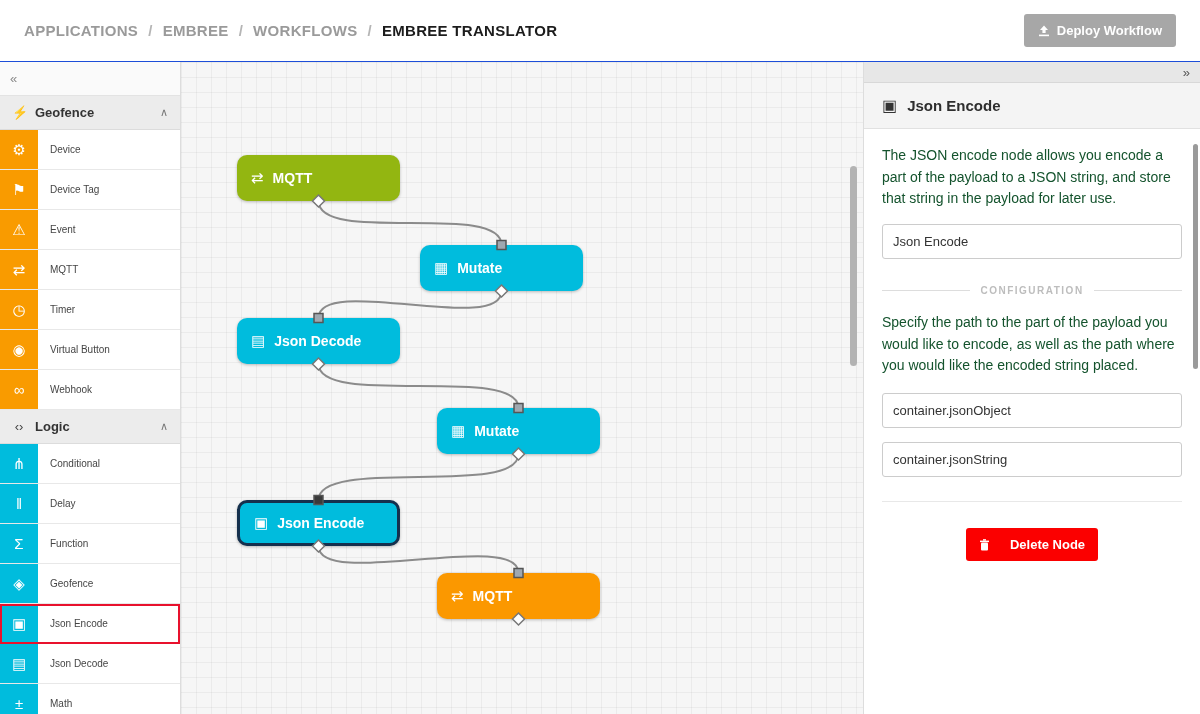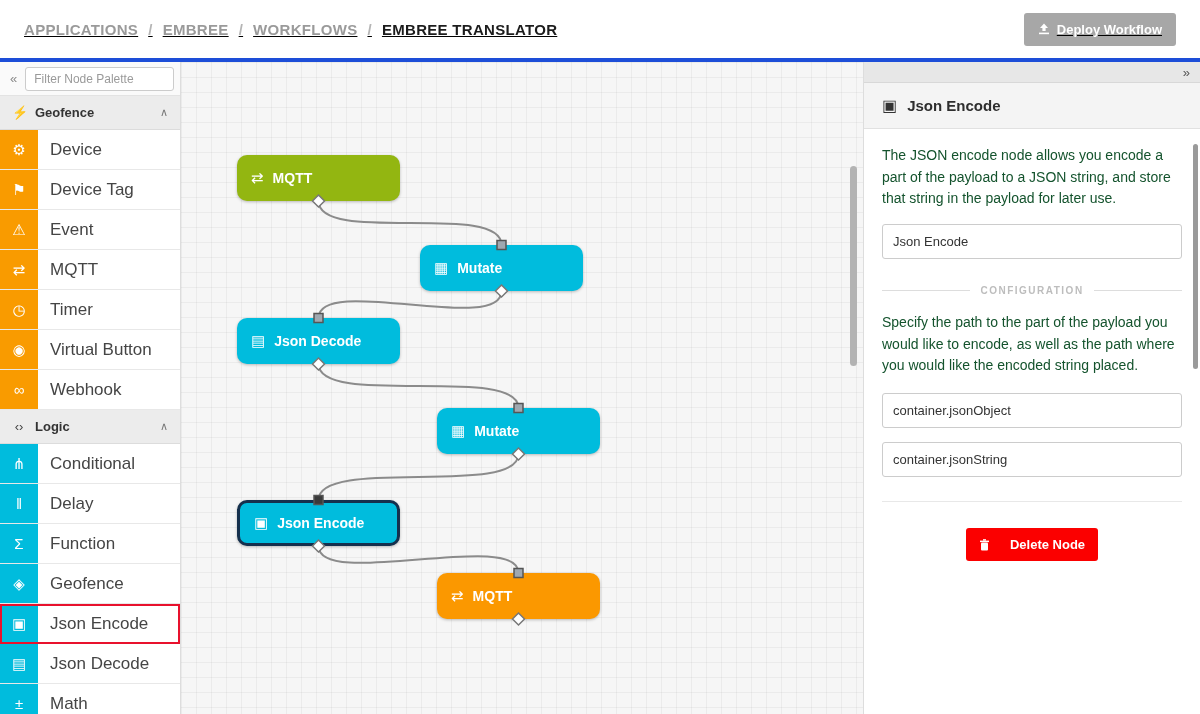--- a/index.html
+++ b/index.html
@@ -3,21 +3,21 @@
 <meta charset="utf-8">
 <style>
   * { margin:0; padding:0; box-sizing:border-box; }
   html,body { width:1200px; height:714px; overflow:hidden; background:#fff;
     font-family:"Liberation Sans", sans-serif; }
   #app { width:1200px; height:714px; display:flex; flex-direction:column; }
 
   
   #topbar { height:62px; flex:0 0 62px; display:flex; align-items:center;
     justify-content:space-between; padding:0 24px; background:#fff;
-    border-bottom:4px solid #1d4ed8;text-decoration:underline; }
+    border-bottom:1px solid #1d4ed8; }
   #breadcrumb { display:flex; align-items:center; gap:10px; font-weight:700;
     font-size:15px; letter-spacing:.3px; }
   .crumb { color:#9a9a9a; cursor:pointer; }
   .crumb.current { color:#1c1c1c; }
   .crumb-sep { color:#b5b5b5; font-weight:700; }
   #deploy-btn { display:inline-flex; align-items:center; gap:7px;
     background:var(--deploy-gray,#a7a7a7); color:#fff; border:none; border-radius:3px;
     font-family:inherit; font-size:13px; font-weight:700; padding:9px 14px; cursor:pointer; }
 
   
@@ -36,21 +36,21 @@
   .palette-section-header { height:34px; display:flex; align-items:center; gap:9px;
     padding:0 12px; background:#ececec; border-bottom:1px solid #dcdcdc; cursor:pointer; }
   .sec-icon { color:#444; font-size:13px; width:14px; text-align:center; }
   .sec-label { font-size:13px; font-weight:700; color:#333; }
   .sec-chevron { margin-left:auto; color:#777; font-size:11px; }
   .palette-item { height:40px; display:flex; align-items:stretch; background:#fff;
     border-bottom:1px solid #e8e8e8; cursor:grab; }
   .palette-item .item-icon { width:38px; flex:0 0 38px; display:flex; align-items:center;
     justify-content:center; color:#fff; font-size:15px; }
   .palette-item .item-label { display:flex; align-items:center; padding-left:12px;
-    font-size:17px; color:#454545; }
+    font-size:10px; color:#454545; }
   .palette-item.highlighted { outline:2px solid var(--highlight,#e8112d); outline-offset:-2px; }
 
   
   #canvas { flex:1; position:relative; overflow:hidden; background-color:#f6f6f6;
     background-image:
       linear-gradient(rgba(0,0,0,.045) 1px, transparent 1px),
       linear-gradient(90deg, rgba(0,0,0,.045) 1px, transparent 1px);
     background-size:15px 15px; }
   .wf-node { position:absolute; width:163px; height:46px; border-radius:10px;
     display:flex; align-items:center; gap:9px; padding:0 14px; color:#fff;
@@ -115,21 +115,20 @@
       </svg>
       <span>Deploy Workflow</span>
     </button>
   </header>
 
   <div id="main">
 
     <aside id="palette">
       <div id="palette-top">
         <button id="collapse-btn">«</button>
-        <input id="filter-input" placeholder="Filter Node Palette" style="">
       </div>
       <div id="palette-sections">
           <div class="palette-section-header">
             <span class="sec-icon">⚡</span>
             <span class="sec-label">Geofence</span>
             <span class="sec-chevron">∧</span>
           </div>
           <div class="palette-item">
             <span class="item-icon" style="background:#f99b00">⚙</span>
             <span class="item-label">Device</span>

